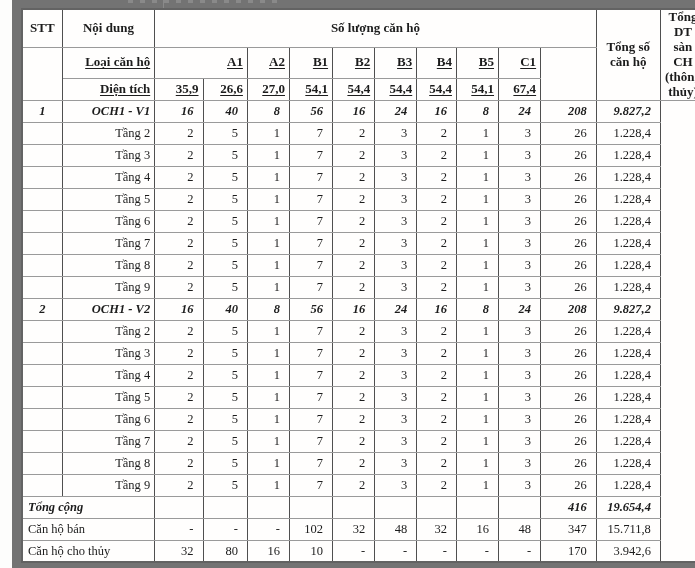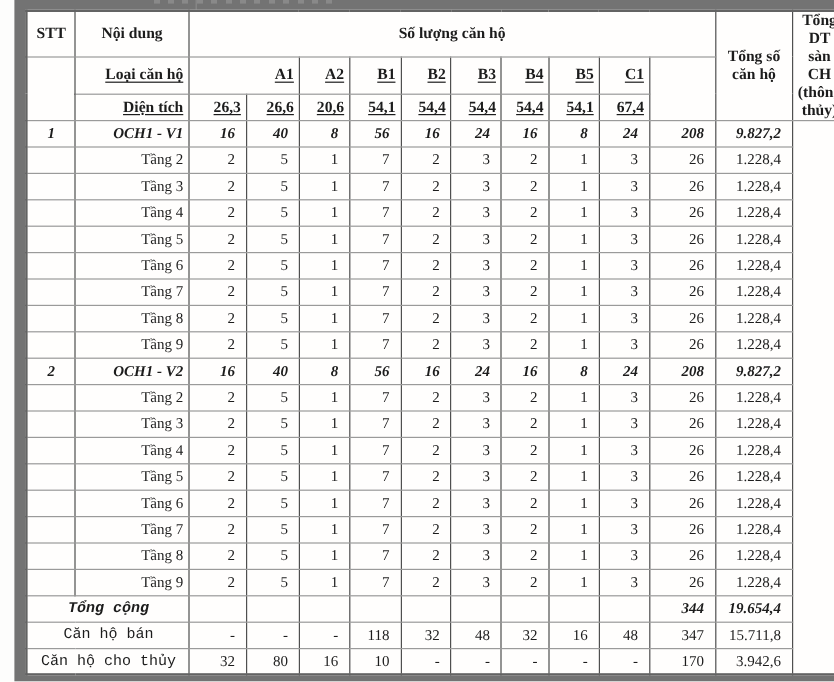--- a/index.html
+++ b/index.html
@@ -31,21 +31,21 @@
   }
   thead th { font-weight:bold; text-align:center; font-size:13px; white-space:normal; }
   thead tr.h1 { height:38px; }
   thead tr.h2, thead tr.h3 { height:22px; }
   tbody tr { height:22px; }
 
   .u { text-decoration:underline; text-underline-offset:2px;text-align:right; }
   .c-num { text-align:right; padding-right:9px; }
   .c-stt { text-align:center; }
   .c-label { text-align:right; padding-left:13px; }
-  .c-span-label { text-align:center; padding-left:5px;font-family:Liberation Mono, monospace; }
+  .c-span-label { text-align:left; padding-left:5px; }
   .area-head { font-weight:bold; }
   .paren { font-weight:bold; display:block; }
   .hd-sub { display:block; }
 
   tr.row-section td { font-weight:bold; font-style:italic; }
   tr.row-grand td { font-weight:bold; font-style:italic; }
   tr.row-span td { font-weight:normal; font-style:normal; }
 </style>
 </head>
 <body>
@@ -88,23 +88,23 @@
         <th class="u">A2</th>
         <th class="u">B1</th>
         <th class="u">B2</th>
         <th class="u">B3</th>
         <th class="u">B4</th>
         <th class="u">B5</th>
         <th class="u">C1</th>
       </tr>
       <tr class="h3">
         <th class="u">Diện tích</th>
-        <th class="u area-head">26,3</th>
+        <th class="u area-head">35,9</th>
         <th class="u area-head">26,6</th>
-        <th class="u area-head">20,6</th>
+        <th class="u area-head">27,0</th>
         <th class="u area-head">54,1</th>
         <th class="u area-head">54,4</th>
         <th class="u area-head">54,4</th>
         <th class="u area-head">54,4</th>
         <th class="u area-head">54,1</th>
         <th class="u area-head">67,4</th>
       </tr>
     </thead>
     <tbody>
         <tr class="row-section">
@@ -381,29 +381,29 @@
           <td class="c-span-label" colspan="2">Tổng cộng</td>
           <td class="c-num"></td>
           <td class="c-num"></td>
           <td class="c-num"></td>
           <td class="c-num"></td>
           <td class="c-num"></td>
           <td class="c-num"></td>
           <td class="c-num"></td>
           <td class="c-num"></td>
           <td class="c-num"></td>
-          <td class="c-num">344</td>
+          <td class="c-num">416</td>
           <td class="c-num">19.654,4</td>
         </tr>
         <tr class="row-span">
           <td class="c-span-label" colspan="2">Căn hộ bán</td>
           <td class="c-num">-</td>
           <td class="c-num">-</td>
           <td class="c-num">-</td>
-          <td class="c-num">118</td>
+          <td class="c-num">102</td>
           <td class="c-num">32</td>
           <td class="c-num">48</td>
           <td class="c-num">32</td>
           <td class="c-num">16</td>
           <td class="c-num">48</td>
           <td class="c-num">347</td>
           <td class="c-num">15.711,8</td>
         </tr>
         <tr class="row-span">
           <td class="c-span-label" colspan="2">Căn hộ cho thủy</td>

